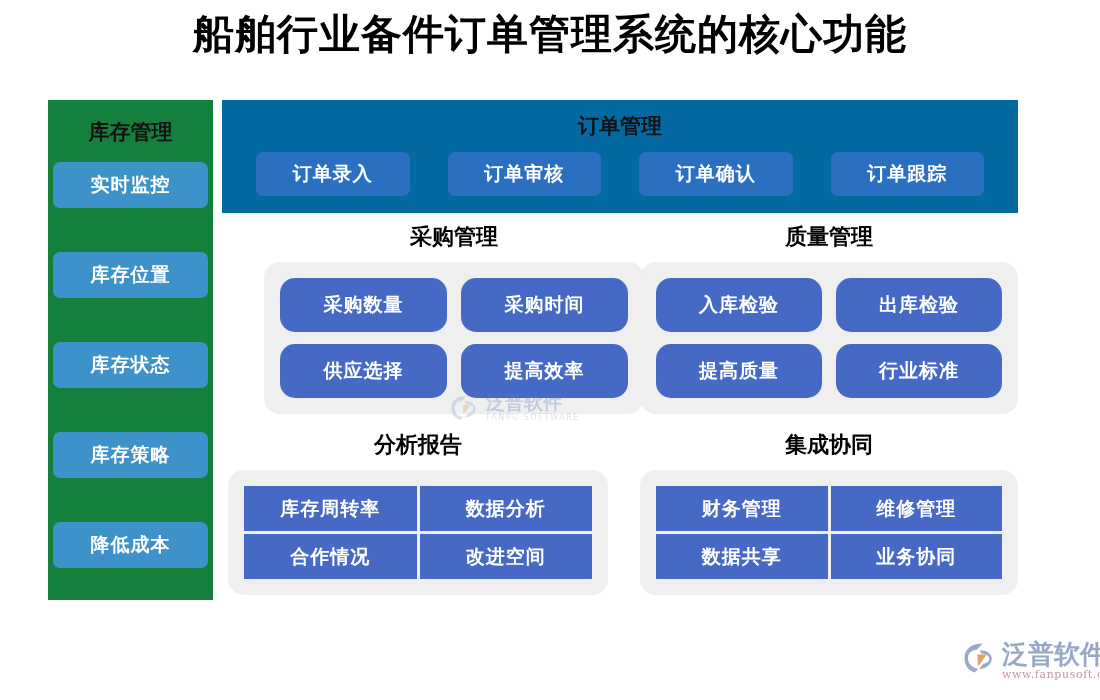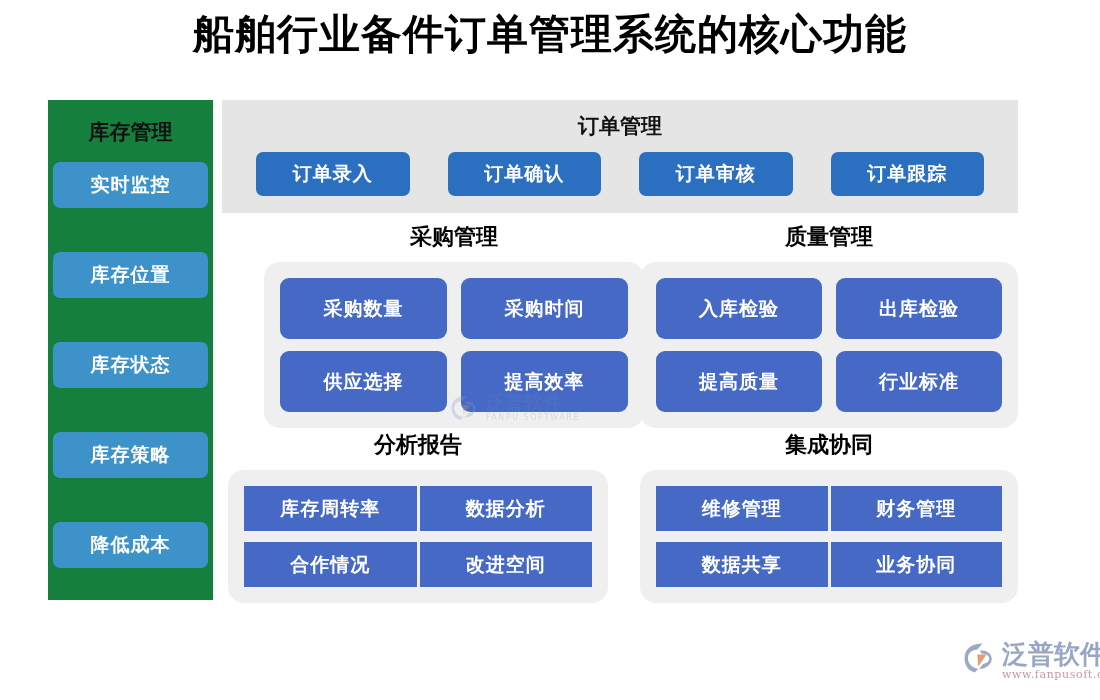--- a/index.html
+++ b/index.html
@@ -55,21 +55,21 @@
     align-items: center;
     justify-content: center;
     letter-spacing: 1px;
   }
 
   
   .order-panel {
     position: absolute;
     left: 222px; top: 100px;
     width: 796px; height: 113px;
-    background: #e5e5e5;
+    background: #0369a1;
   }
   .order-title {
     text-align: center;
     font-size: 21px;
     font-weight: bold;
     color: #111111;
     margin-top: 12px;
   }
   .order-btn-row {
     margin-top: 12px;
@@ -105,33 +105,33 @@
   .card {
     background: #efefef;
     border-radius: 16px;
     padding: 16px;
   }
   .card-grid {
     display: grid;
     grid-template-columns: 1fr 1fr;
   }
   .card-grid.gap-lg { gap: 12px 14px; }
-  .card-grid.gap-sm { gap: 11px 3px; }
+  .card-grid.gap-sm { gap: 3px 3px; }
 
   .cell {
     background: #4569c4;
     color: #ffffff;
     font-size: 19px;
     font-weight: bold;
     display: flex;
     align-items: center;
     justify-content: center;
     letter-spacing: 1px;
   }
-  .cell.rounded { border-radius: 9px; height: 61px; }
+  .cell.rounded { border-radius: 15px; height: 54px; }
   .cell.square  { border-radius: 0;   height: 45px; }
 
   .sec-purchase { left: 228px; top: 222px; width: 380px; margin-left: 36px; }
   .sec-quality  { left: 640px; top: 222px; width: 378px; }
   .sec-analysis { left: 228px; top: 430px; width: 380px; }
   .sec-integration { left: 640px; top: 430px; width: 378px; }
 
   
   .watermark {
     position: absolute;
@@ -186,22 +186,22 @@
       <div class="sidebar-btn">库存状态</div>
       <div class="sidebar-btn">库存策略</div>
       <div class="sidebar-btn">降低成本</div>
     </div>
   </div>
 
   <div class="order-panel">
     <div class="order-title">订单管理</div>
     <div class="order-btn-row">
       <div class="order-btn">订单录入</div>
+      <div class="order-btn">订单审核</div>
       <div class="order-btn">订单确认</div>
-      <div class="order-btn">订单审核</div>
       <div class="order-btn">订单跟踪</div>
     </div>
   </div>
 
   <div class="section sec-purchase">
     <div class="section-title">采购管理</div>
     <div class="card">
       <div class="card-grid gap-lg">
         <div class="cell rounded">采购数量</div>
         <div class="cell rounded">采购时间</div>
@@ -232,22 +232,22 @@
         <div class="cell square">合作情况</div>
         <div class="cell square">改进空间</div>
       </div>
     </div>
   </div>
 
   <div class="section sec-integration">
     <div class="section-title">集成协同</div>
     <div class="card">
       <div class="card-grid gap-sm">
+        <div class="cell square">财务管理</div>
         <div class="cell square">维修管理</div>
-        <div class="cell square">财务管理</div>
         <div class="cell square">数据共享</div>
         <div class="cell square">业务协同</div>
       </div>
     </div>
   </div>
 
   <div class="watermark">
     <div class="wm-mark">
       <svg viewBox="0 0 40 34" width="30" height="26" aria-hidden="true">
         <path d="M2 17 C2 6 11 1 22 1 L17 7 C9 8 6 12 6 17 C6 23 10 28 18 29 L14 33 C6 31 2 25 2 17 Z" fill="#8aa0c8"></path>

